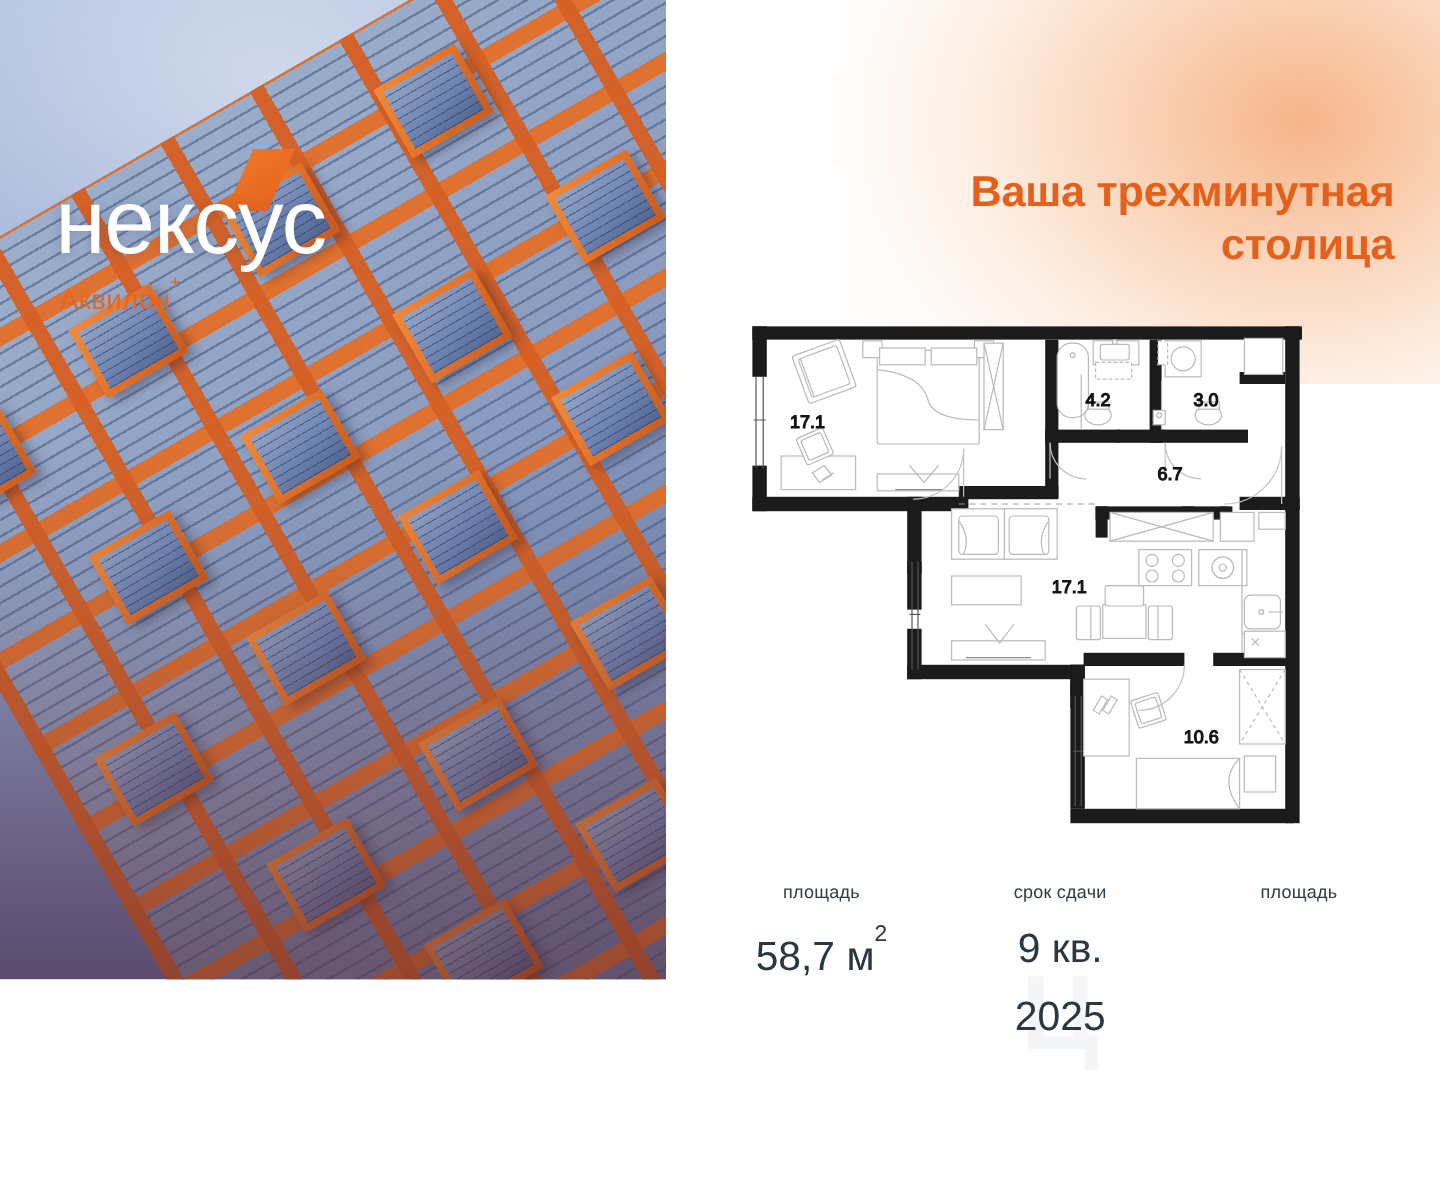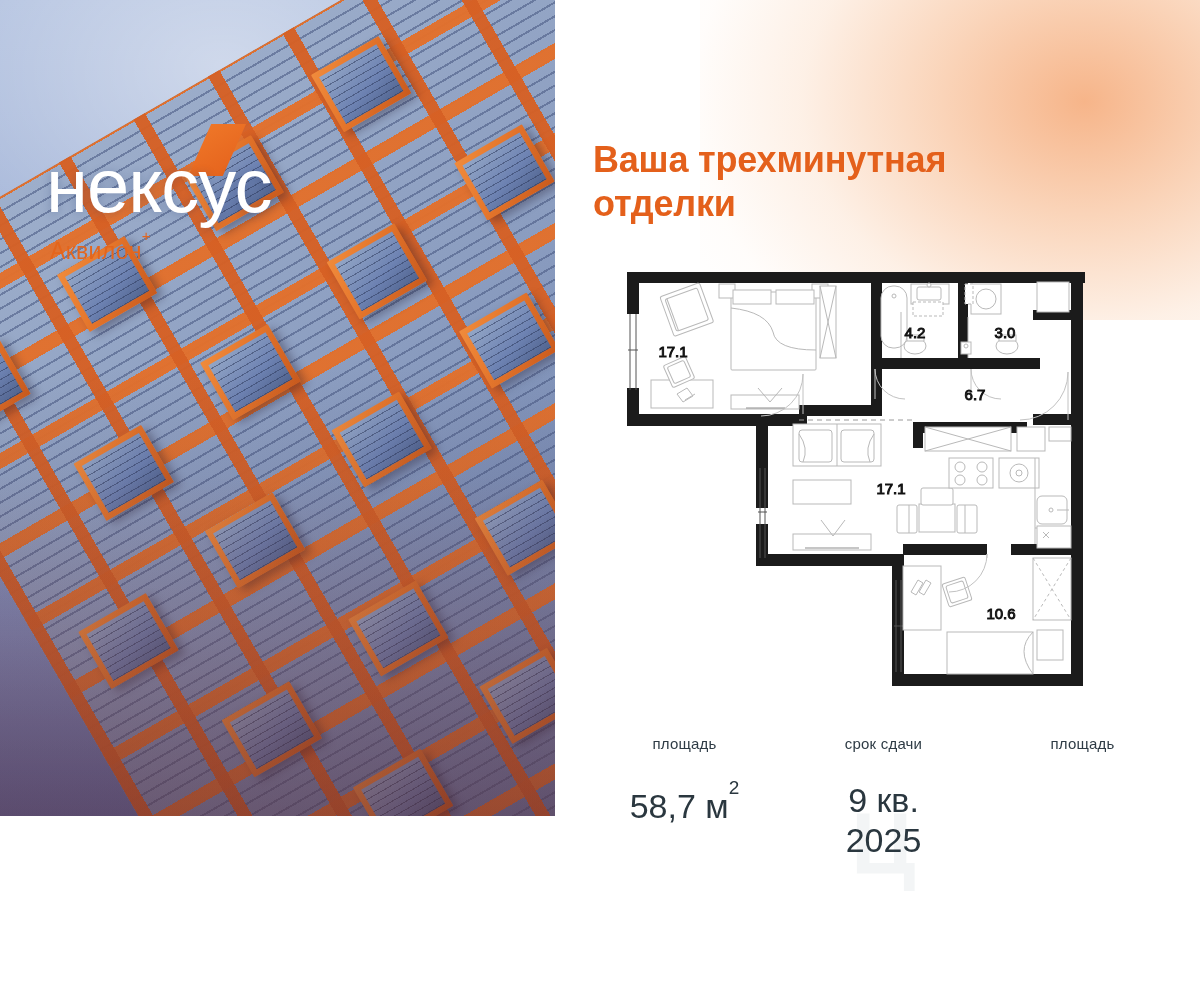--- a/index.html
+++ b/index.html
@@ -103,42 +103,42 @@
     background:radial-gradient(ellipse at 62% 58%,
       rgba(243,152,92,.72) 0%,
       rgba(246,176,126,.52) 28%,
       rgba(250,206,172,.30) 52%,
       rgba(255,235,220,.12) 72%,
       rgba(255,255,255,0) 86%);
     pointer-events:none;
   }
   .headline{
     position:absolute;left:0;right:0;top:138px;
-    text-align:left;
+    text-align:right;
     font-size:36px;line-height:44px;font-weight:700;
     color:#e4601b;letter-spacing:-.2px;
     padding:0 38px;box-sizing:border-box;
   }
 
   
   .plan-wrap{position:absolute;left:58px;top:262px;width:510px;height:450px;}
   .plan-svg{display:block;width:510px;height:450px;}
 
   
   .stats{
     position:absolute;left:30px;right:18px;top:735px;
     display:flex;
   }
   .stat{flex:1;text-align:center;}
   .stat-label{
     font-size:15px;color:#2e3b45;font-weight:400;letter-spacing:.2px;
   }
   .stat-value{
-    margin-top:28px;
-    font-size:34px;line-height:40px;color:#2a373f;font-weight:400;
+    margin-top:11px;
+    font-size:34px;line-height:56px;color:#2a373f;font-weight:400;
   }
   .stat-value sup{font-size:19px;top:-.62em;position:relative;}
   .watermark{
     position:absolute;left:296px;top:800px;
     font-size:88px;line-height:88px;font-weight:700;
     color:rgba(120,140,150,.085);
     letter-spacing:-4px;pointer-events:none;user-select:none;
   }
 </style>
 </head>
@@ -189,21 +189,21 @@
         <span>Аквилон</span><sup>+</sup>
       </div>
     </div>
   </div>
 
   <div class="right-panel">
     <div class="peach-glow"></div>
 
     <div class="headline">
       <span>Ваша трехминутная</span><br>
-      <span>отделки</span>
+      <span>столица</span>
     </div>
 
     <div class="plan-wrap">
       <svg class="plan-svg" viewBox="0 0 510 450">
         <g fill="none" stroke="#111" stroke-width="1">
 
           <path d="M14,14 H470 V160 H455 V300 H300 V160 H162 V300 H14 Z" fill="#fff" stroke="none"></path>
           <path d="M162,160 H455 V436 H290 V300 H162 Z" fill="#fff" stroke="none"></path>
 
           <g fill="#1b1b1b" stroke="none">

